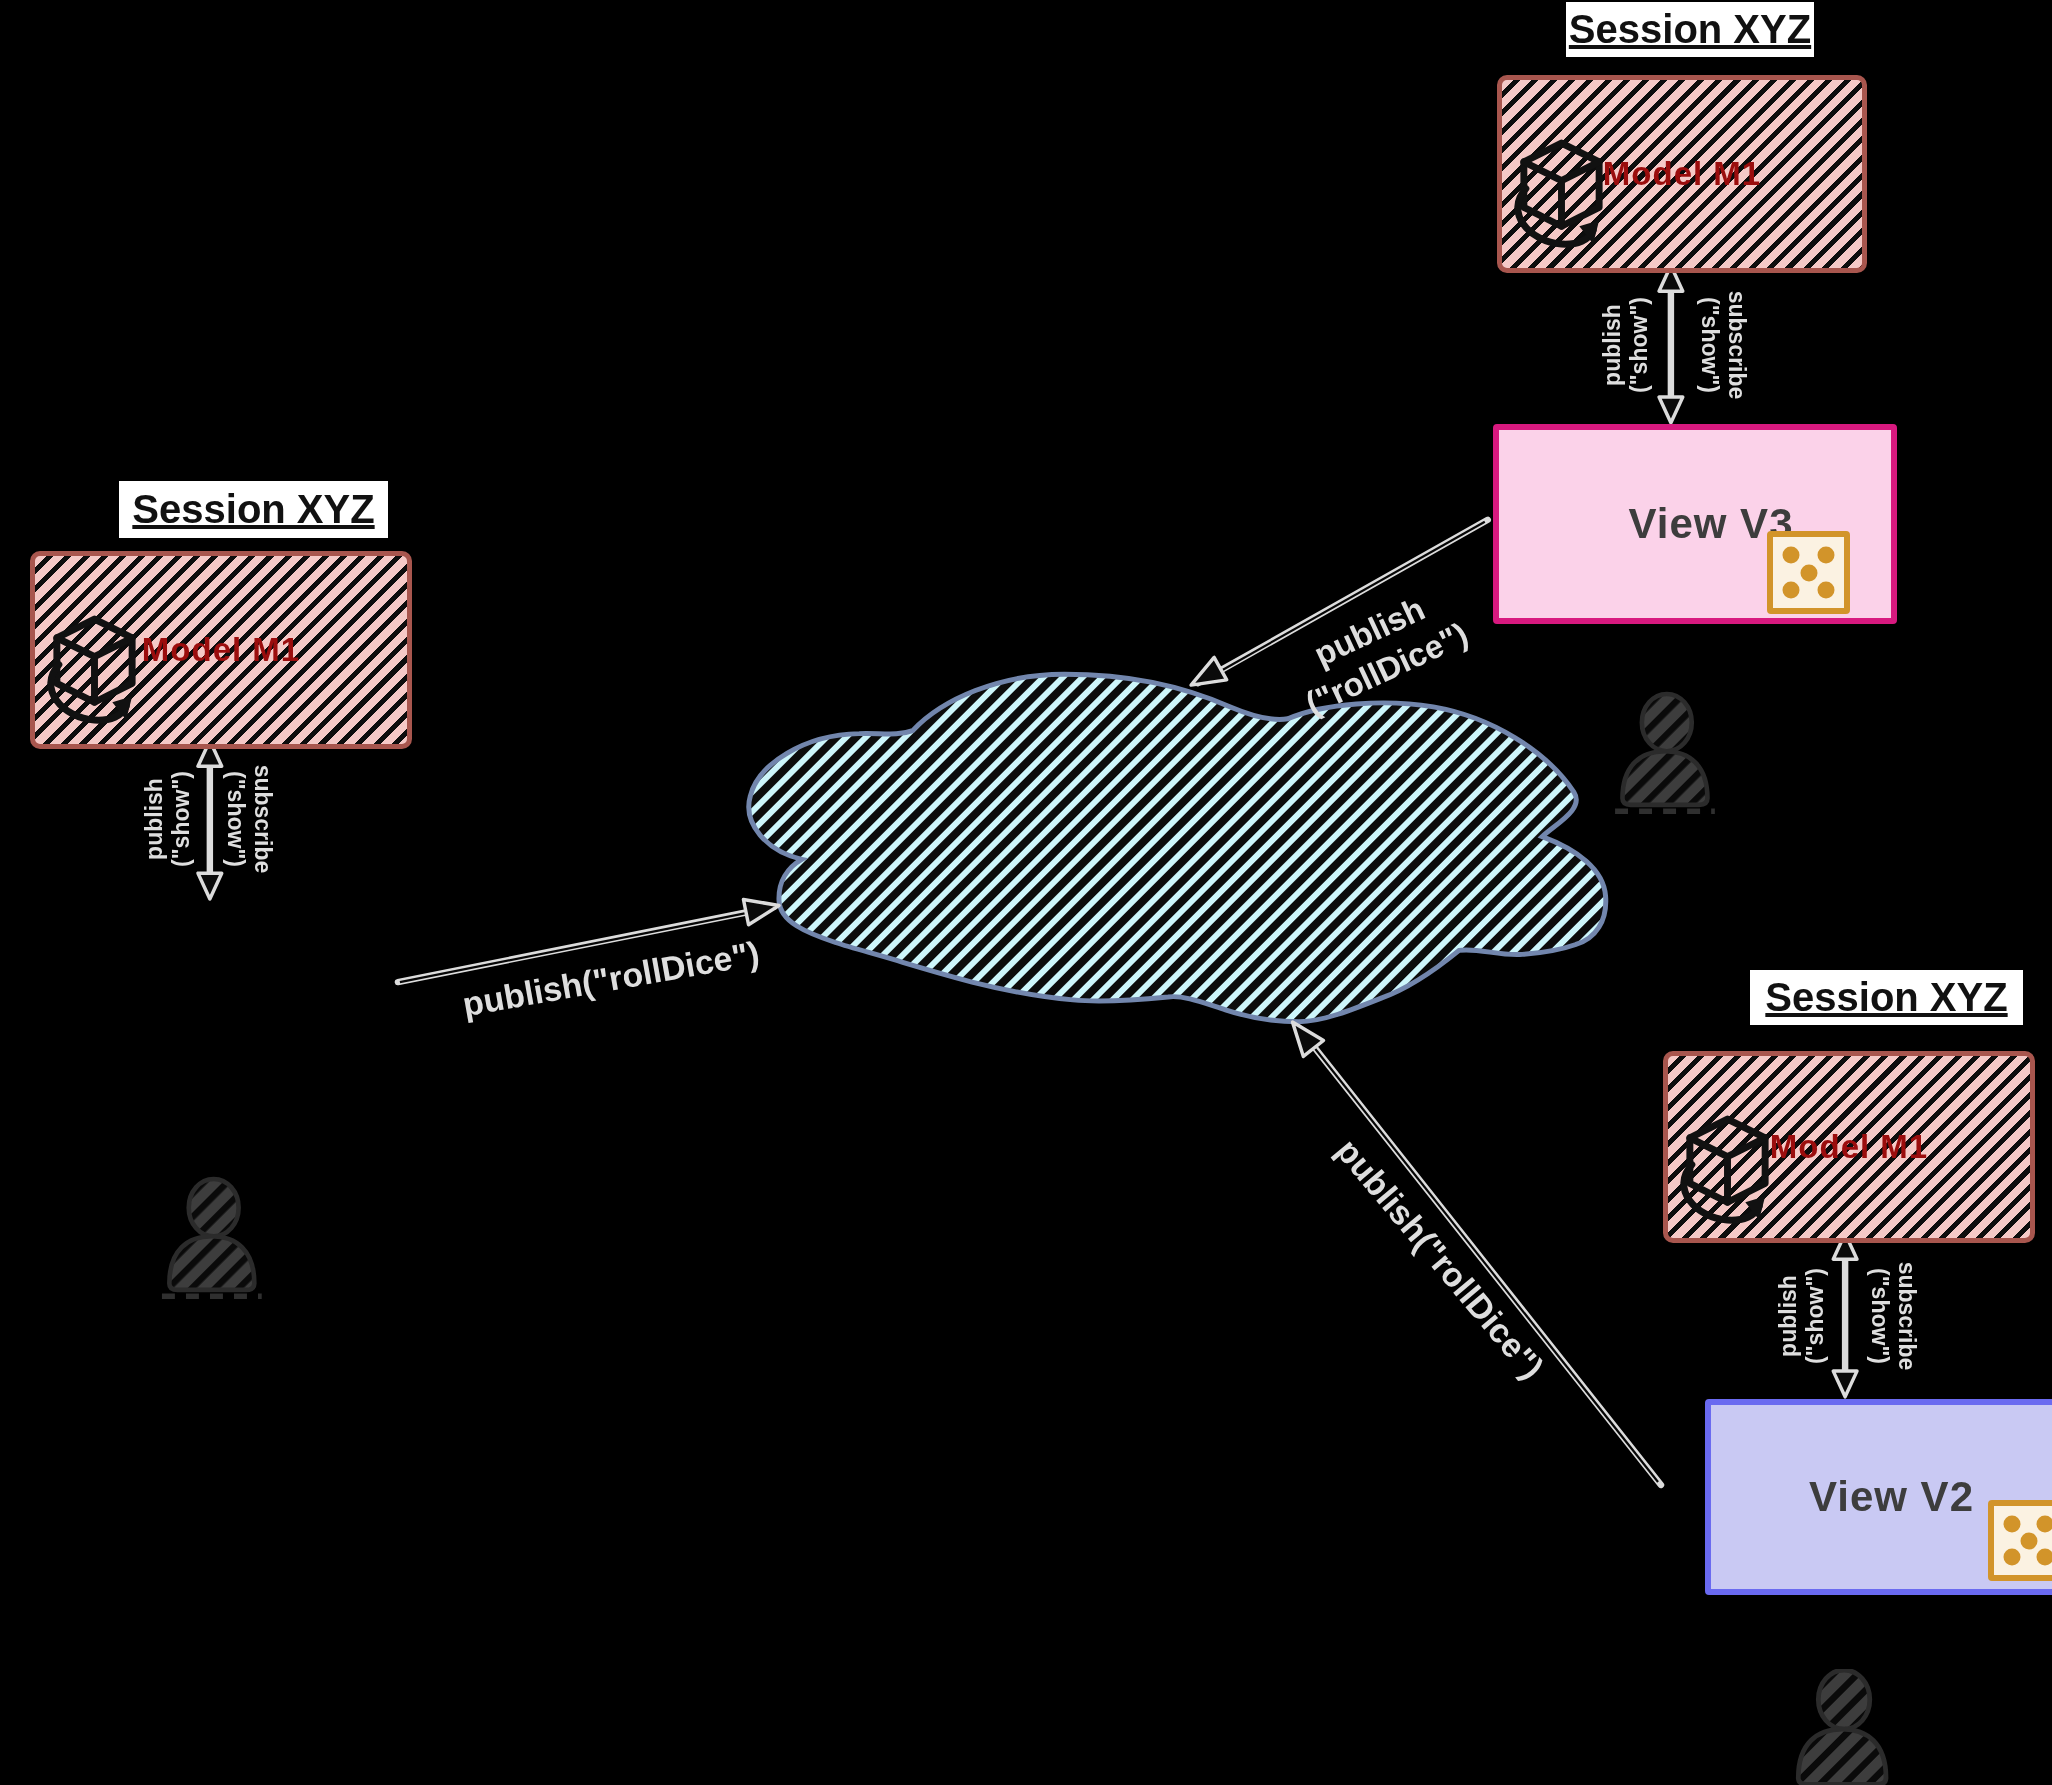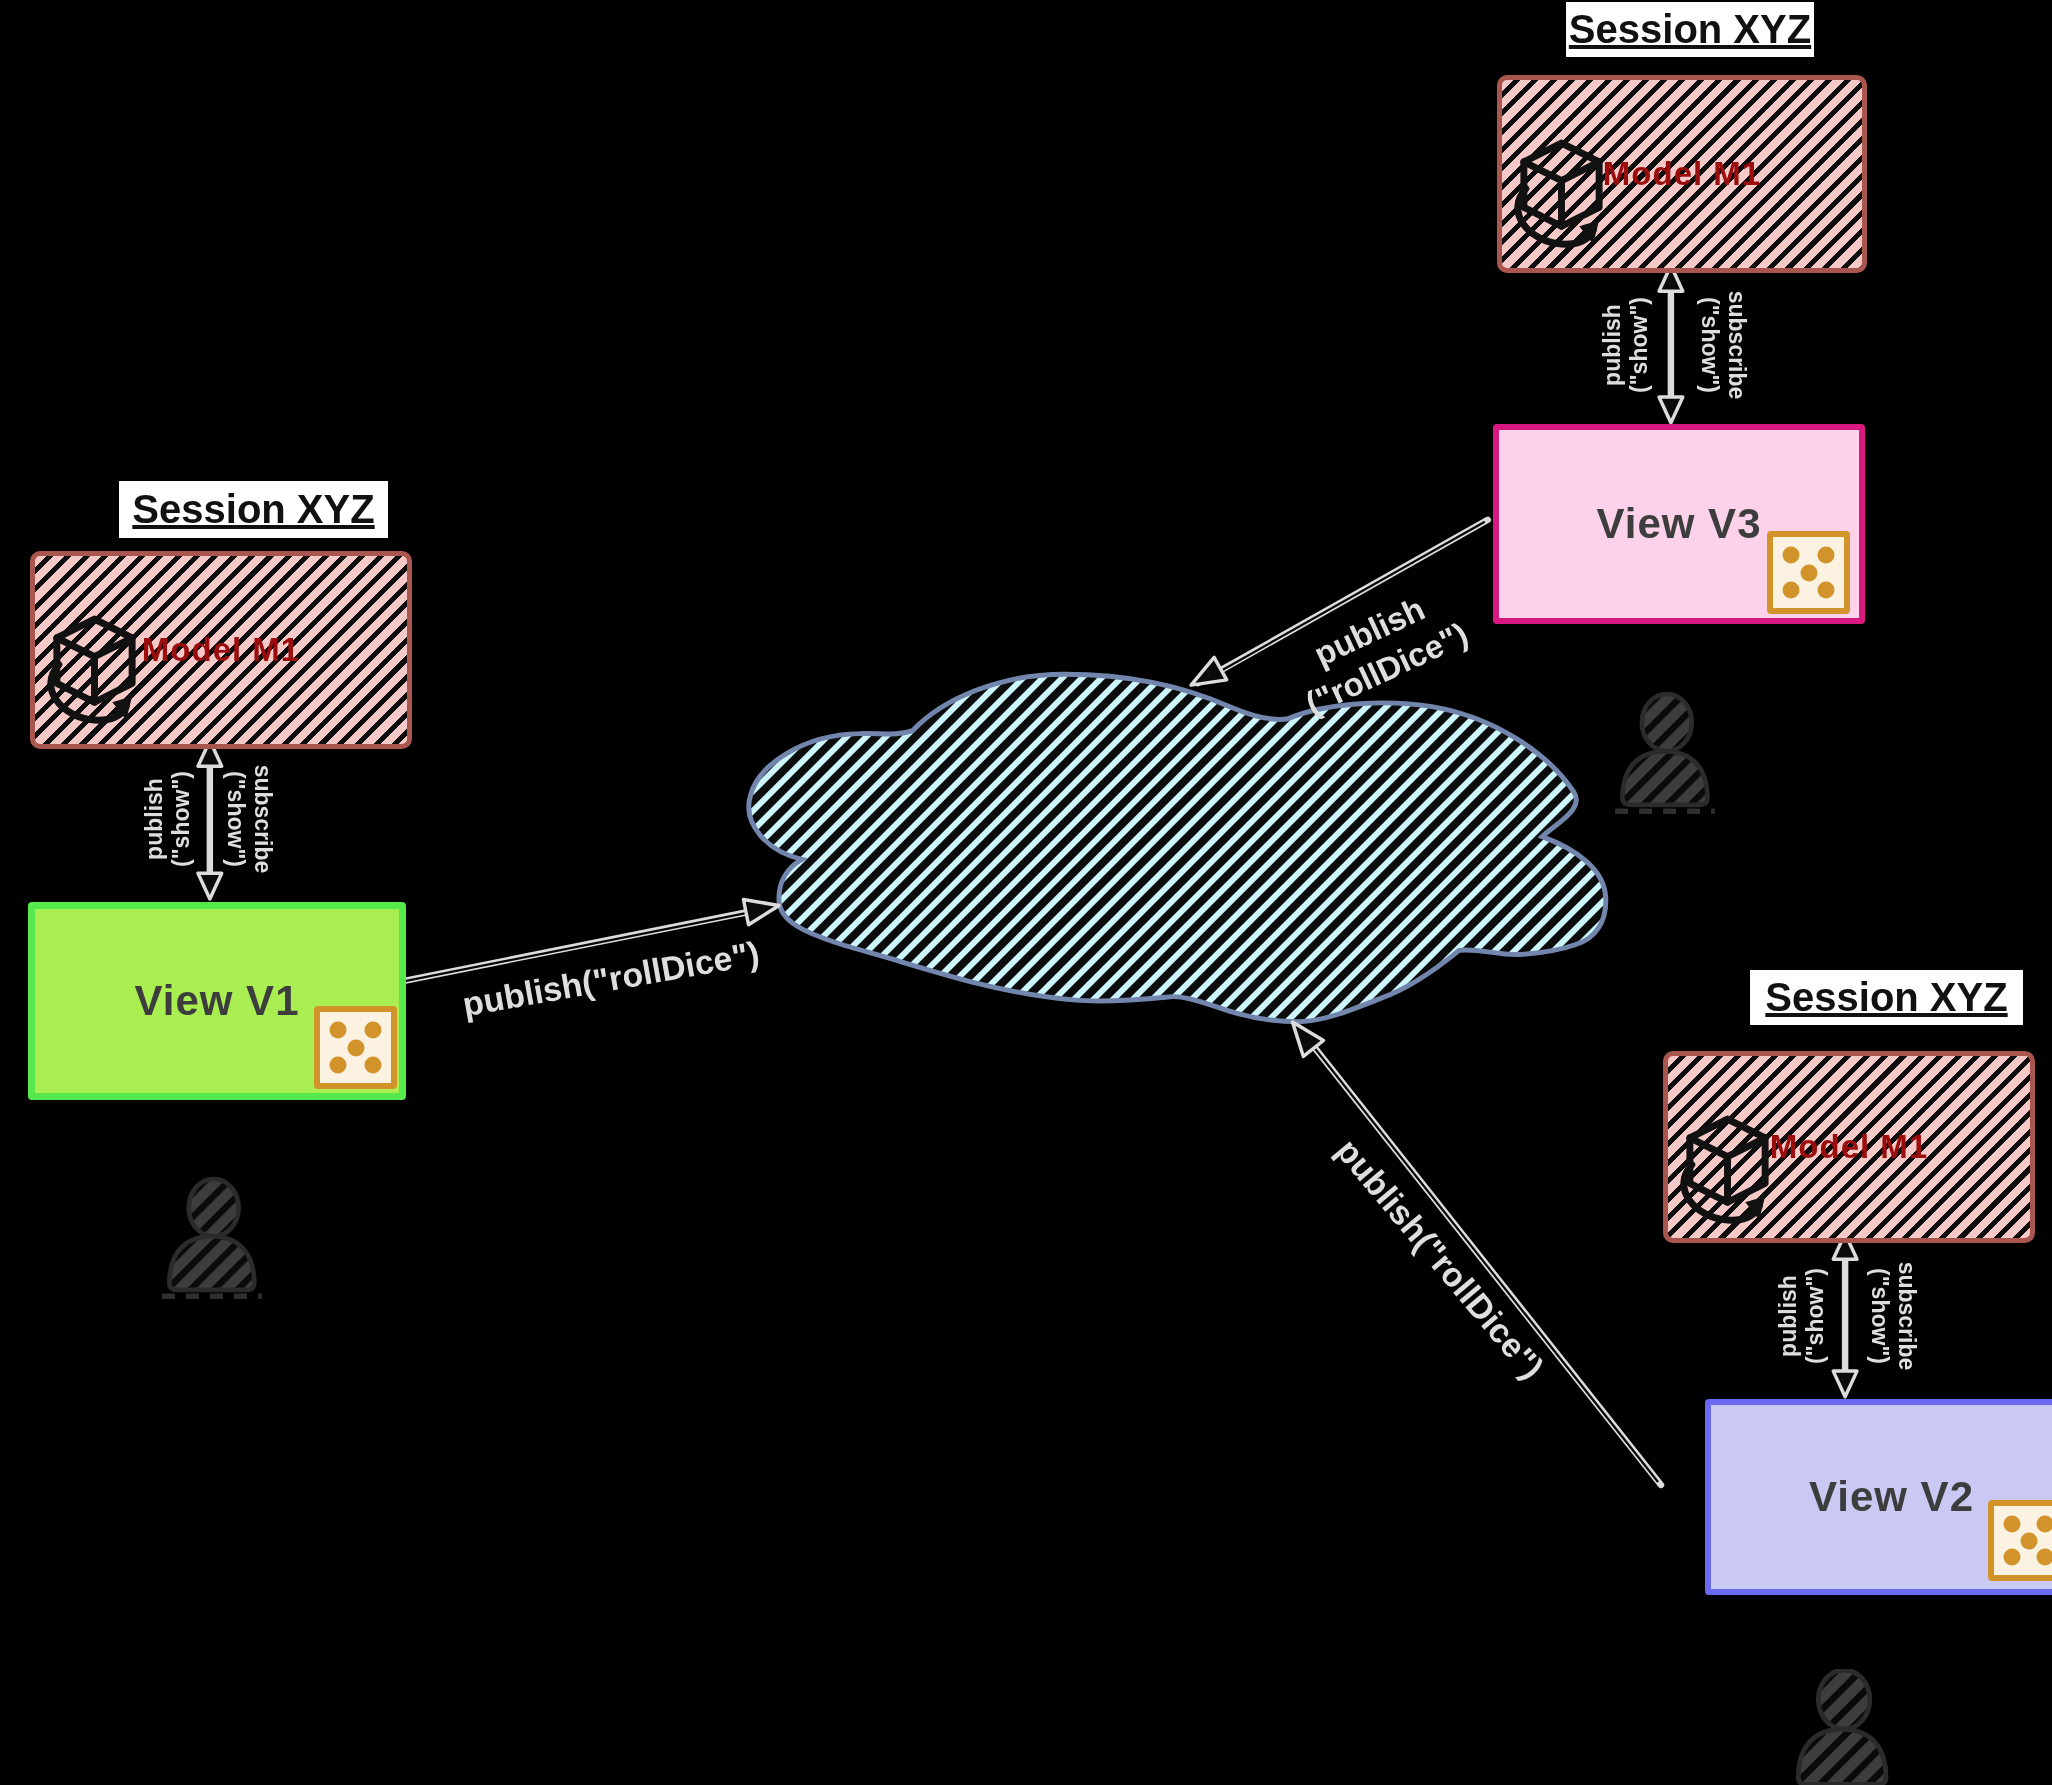--- a/index.html
+++ b/index.html
@@ -39,21 +39,21 @@
   .cube { position:absolute; left:8px; top:55px; width:103px; height:127px; }
   .cube-line { stroke:#111; stroke-width:7; fill:none; stroke-linejoin:round; stroke-linecap:round; }
   .cube-head { fill:#111; }
 
   .view-box {
     position:absolute; border-radius:4px;
     display:flex; align-items:center; justify-content:center;
   }
   .view-v1 { background:var(--view1-fill,#a9ef51); border:7px solid var(--view1-border,#55e94d); }
   .view-v2 { background:var(--view2-fill,#c9c9f3); border:6px solid var(--view2-border,#6a6af0);margin-left:44px; }
-  .view-v3 { background:var(--view3-fill,#fbd2e9); border:6px solid var(--view3-border,#d8197f); }
+  .view-v3 { background:var(--view3-fill,#fbd2e9); border:6px solid var(--view3-border,#d8197f);padding-left:32px; }
   .view-label { color:var(--view-text,#3d3d3d); font-size:42px; font-weight:bold; letter-spacing:1px; }
 
   .dice {
     position:absolute; width:83px; height:83px; box-sizing:border-box;
     background:var(--dice-fill,#fbf2e2); border:6px solid var(--dice-border,#d2942a); border-radius:4px;
   }
   .pip { position:absolute; width:17px; height:17px; border-radius:50%;
          background:var(--dice-border,#d2942a); transform:translate(-50%,-50%); }
   .p1{left:26%;top:26%} .p2{left:74%;top:26%} .p3{left:50%;top:50%} .p4{left:26%;top:74%} .p5{left:74%;top:74%}
 
@@ -177,30 +177,20 @@
     <span class="model-label">Model M1</span>
   </div>
   <div class="pubsub rot-ccw" style="left:168px; top:819px;">
     <span>publish</span>
     <span>("show")</span>
   </div>
   <div class="pubsub rot-cw" style="left:249px; top:819px;">
     <span>subscribe</span>
     <span>("show")</span>
   </div>
-  <div class="view-box view-v1" style="left:28px; top:902px; width:364px; height:184px;">
-    <span class="view-label">View V1</span>
-    <div class="dice" style="left:279px; top:97px;">
-      <span class="pip p1"></span>
-      <span class="pip p2"></span>
-      <span class="pip p3"></span>
-      <span class="pip p4"></span>
-      <span class="pip p5"></span>
-    </div>
-  </div>
 
   <div class="session-title" style="left:1566px; top:2px; width:248px; height:55px;">
     <span>Session XYZ</span>
   </div>
   <div class="model-box" style="left:1497px; top:75px; width:360px; height:188px;">
     <svg class="cube" viewBox="0 0 104 128">
       <path class="cube-line" d="M52 8 L90 27 L90 73 L52 92 L14 73 L14 27 Z"></path>
       <path class="cube-line" d="M14 27 L52 46 L90 27"></path>
       <path class="cube-line" d="M52 46 L52 92"></path>
       <path class="cube-line" d="M16 54 C-6 78 20 108 52 110 C68 111 80 106 84 96"></path>

